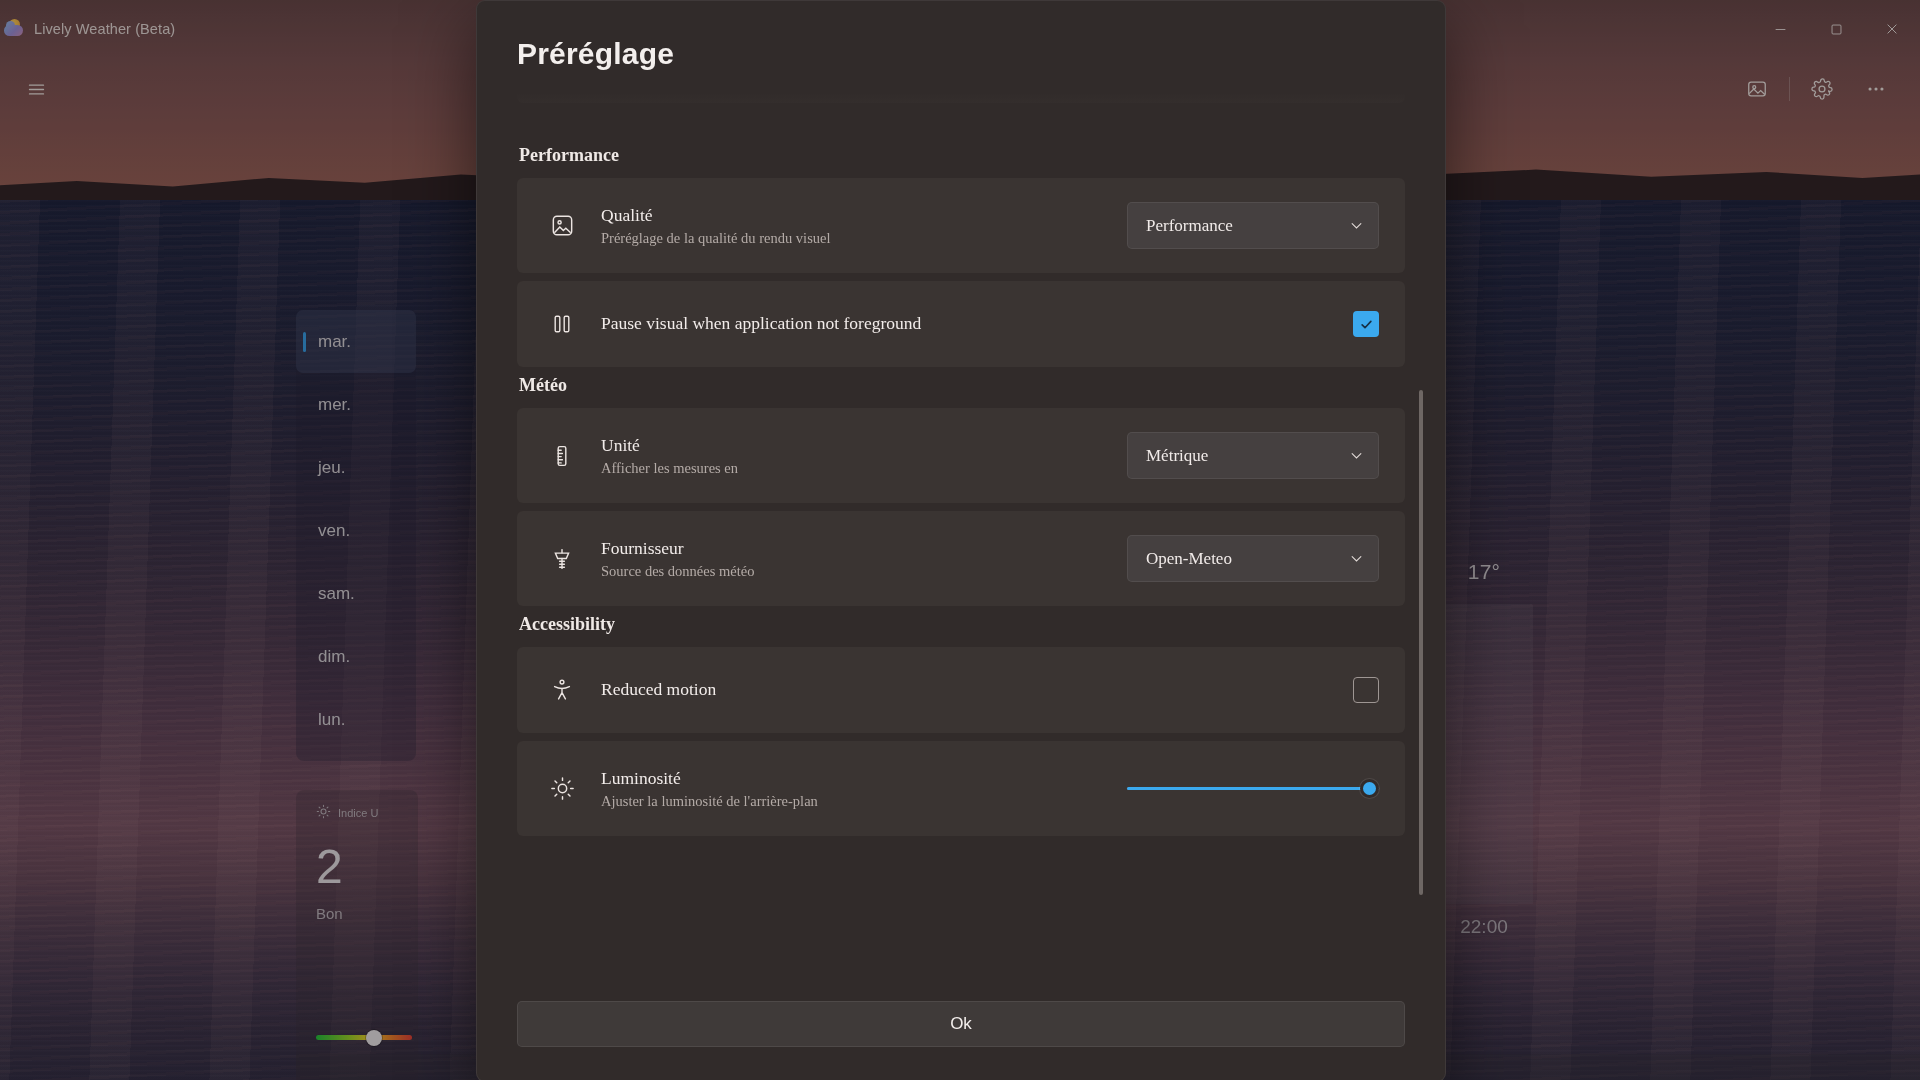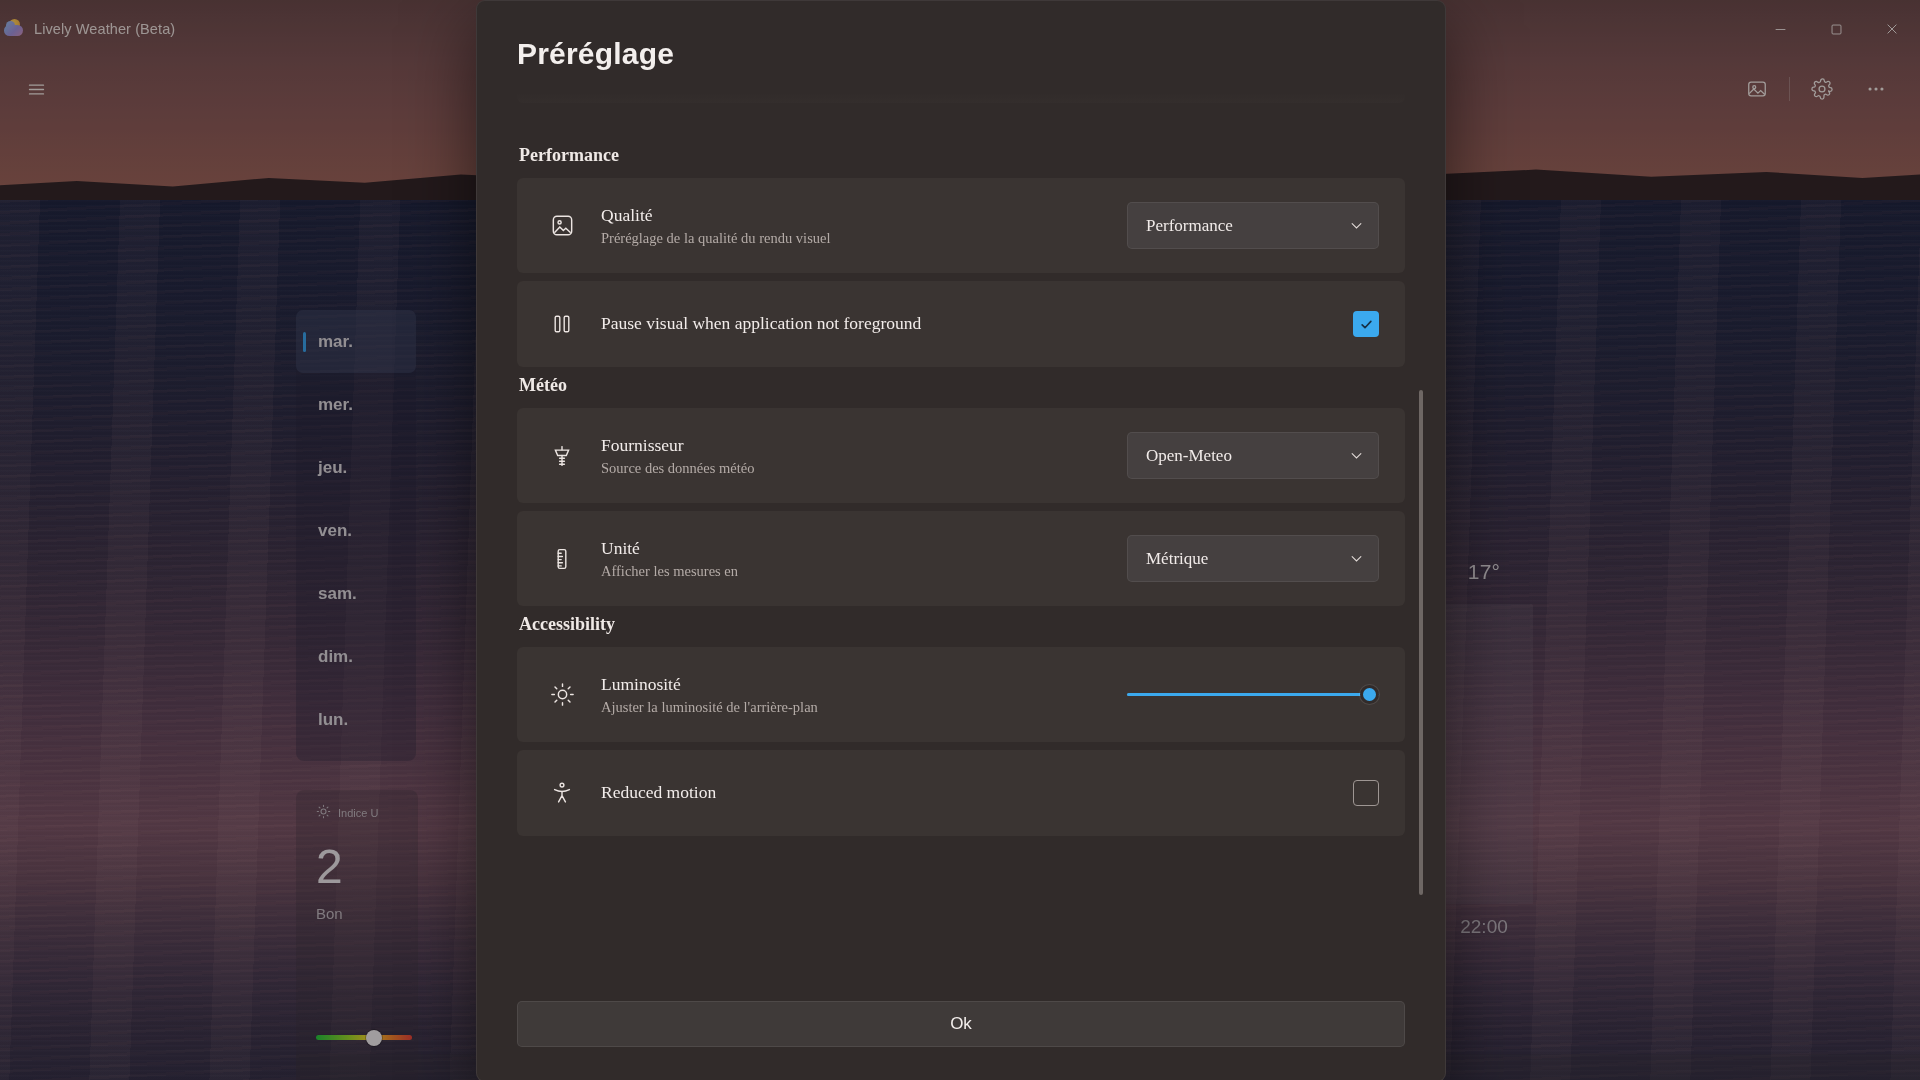--- a/index.html
+++ b/index.html
@@ -126,21 +126,20 @@
   .tb-right { display: flex; align-items: center; gap: 10px; padding-right: 22px; }
   .tb-sep { width: 1px; height: 24px; background: rgba(255,255,255,.22); }
 
   
   .forecast-panel {
     position: absolute; left: 296px; top: 310px;
     width: 120px; padding: 0 0 10px 0;
     background: rgba(40,38,60,.30);
     border-radius: 8px;
     z-index: 10;
-    font-weight: bold;
   }
   .day-row {
     height: 63px; display: flex; align-items: center;
     padding-left: 22px; position: relative;
     font-size: 17px; color: #d8d3d8;
   }
   .day-row.active { background: rgba(90,105,140,.28); border-radius: 7px; }
   .day-row.active::before {
     content:""; position:absolute; left: 7px; top: 50%;
     transform: translateY(-50%);
@@ -481,95 +480,95 @@
               <path d="M5 12.5l4.6 4.6L19 7"></path>
             </svg>
         </span>
       </div>
 
       <div class="section-title tight">Météo</div>
 
       <div class="card tall">
         <span class="card-icon">
           <svg width="24" height="24" viewBox="0 0 24 24" fill="none" stroke="currentColor" stroke-width="1.4" stroke-linecap="round">
+            <rect x="8.2" y="2.6" width="7.6" height="18.8" rx="1.6"></rect>
+            <path d="M8.2 6.3h3M8.2 9.5h4.2M8.2 12.6h3M8.2 15.8h4.2M8.2 18.9h3"></path>
+          </svg>
+        </span>
+        <span class="card-text">
+          <span class="card-title" style="display:block">Unité</span>
+          <span class="card-sub" style="display:block">Afficher les mesures en</span>
+        </span>
+        <span class="combo">
+          <span>Métrique</span>
+          <span class="chev">
+            <svg width="15" height="15" viewBox="0 0 24 24" fill="none" stroke="currentColor" stroke-width="1.7" stroke-linecap="round">
+                <path d="M5 9l7 7 7-7"></path>
+              </svg>
+          </span>
+        </span>
+      </div>
+
+      <div class="card tall">
+        <span class="card-icon">
+          <svg width="24" height="24" viewBox="0 0 24 24" fill="none" stroke="currentColor" stroke-width="1.4" stroke-linecap="round">
             <path d="M12 2.6v3.2"></path>
             <path d="M5.4 6.1h13.2l-2.3 5.4H7.7z"></path>
             <path d="M12 11.5v9.9"></path>
             <path d="M9.6 14.3h4.8M9.6 17.3h4.8M9.6 20.3h4.8"></path>
           </svg>
         </span>
         <span class="card-text">
           <span class="card-title" style="display:block">Fournisseur</span>
           <span class="card-sub" style="display:block">Source des données météo</span>
         </span>
         <span class="combo">
           <span>Open-Meteo</span>
           <span class="chev">
             <svg width="15" height="15" viewBox="0 0 24 24" fill="none" stroke="currentColor" stroke-width="1.7" stroke-linecap="round">
                 <path d="M5 9l7 7 7-7"></path>
               </svg>
           </span>
         </span>
       </div>
 
-      <div class="card tall">
+      <div class="section-title tight">Accessibility</div>
+
+      <div class="card" style="min-height:86px">
         <span class="card-icon">
           <svg width="24" height="24" viewBox="0 0 24 24" fill="none" stroke="currentColor" stroke-width="1.4" stroke-linecap="round">
-            <rect x="8.2" y="2.6" width="7.6" height="18.8" rx="1.6"></rect>
-            <path d="M8.2 6.3h3M8.2 9.5h4.2M8.2 12.6h3M8.2 15.8h4.2M8.2 18.9h3"></path>
+            <circle cx="12" cy="4.1" r="1.9"></circle>
+            <path d="M4.6 8.6c2.6 1.3 4.9 1.9 7.4 1.9s4.8-.6 7.4-1.9"></path>
+            <path d="M12 10.5v4.1M12 14.6l-3.4 6.3M12 14.6l3.4 6.3"></path>
           </svg>
         </span>
         <span class="card-text">
-          <span class="card-title" style="display:block">Unité</span>
-          <span class="card-sub" style="display:block">Afficher les mesures en</span>
-        </span>
-        <span class="combo">
-          <span>Métrique</span>
-          <span class="chev">
-            <svg width="15" height="15" viewBox="0 0 24 24" fill="none" stroke="currentColor" stroke-width="1.7" stroke-linecap="round">
-                <path d="M5 9l7 7 7-7"></path>
-              </svg>
-          </span>
-        </span>
-      </div>
-
-      <div class="section-title tight">Accessibility</div>
+          <span class="card-title" style="display:block">Reduced motion</span>
+        </span>
+        <span class="cbx off"></span>
+      </div>
 
       <div class="card tall">
         <span class="card-icon">
           <svg width="25" height="25" viewBox="0 0 24 24" fill="none" stroke="currentColor" stroke-width="1.4" stroke-linecap="round">
             <circle cx="12" cy="12" r="4"></circle>
             <path d="M12 1.8v2.4M12 19.8v2.4M1.8 12h2.4M19.8 12h2.4M4.8 4.8l1.7 1.7M17.5 17.5l1.7 1.7M4.8 19.2l1.7-1.7M17.5 6.5l1.7-1.7"></path>
           </svg>
         </span>
         <span class="card-text">
           <span class="card-title" style="display:block">Luminosité</span>
           <span class="card-sub" style="display:block">Ajuster la luminosité de l'arrière-plan</span>
         </span>
         <span class="slider">
           <span class="rail"></span>
           <span class="fill"></span>
           <span class="thumb"></span>
         </span>
       </div>
 
-      <div class="card" style="min-height:86px">
-        <span class="card-icon">
-          <svg width="24" height="24" viewBox="0 0 24 24" fill="none" stroke="currentColor" stroke-width="1.4" stroke-linecap="round">
-            <circle cx="12" cy="4.1" r="1.9"></circle>
-            <path d="M4.6 8.6c2.6 1.3 4.9 1.9 7.4 1.9s4.8-.6 7.4-1.9"></path>
-            <path d="M12 10.5v4.1M12 14.6l-3.4 6.3M12 14.6l3.4 6.3"></path>
-          </svg>
-        </span>
-        <span class="card-text">
-          <span class="card-title" style="display:block">Reduced motion</span>
-        </span>
-        <span class="cbx off"></span>
-      </div>
-
     </div>
     <div class="vscroll"></div>
   </div>
 
   <div class="dialog-footer">
     <div class="ok-btn">Ok</div>
   </div>
 </div>
 
 </body></html>

